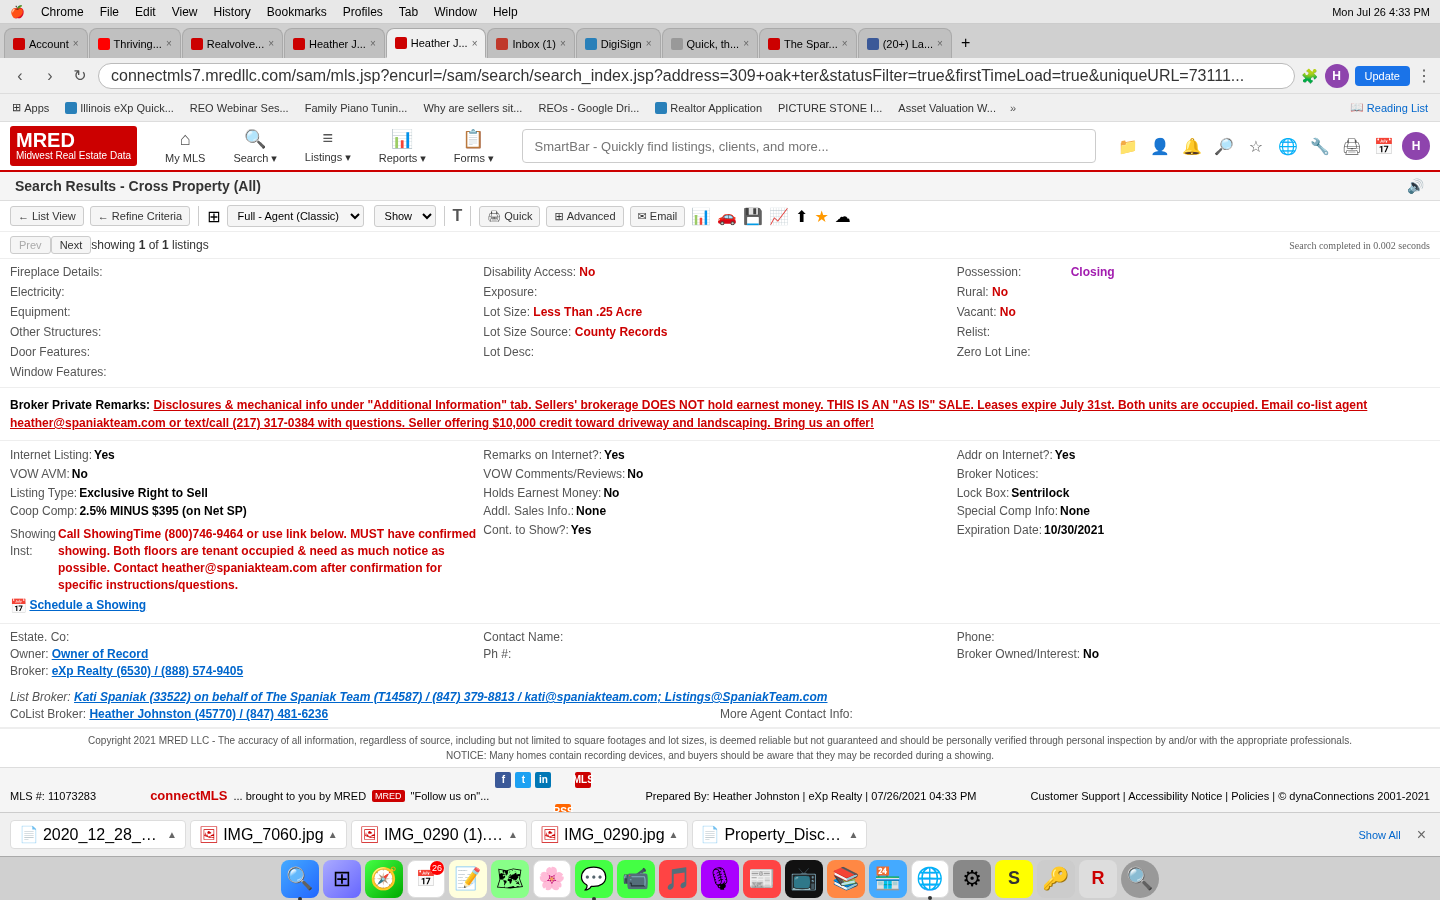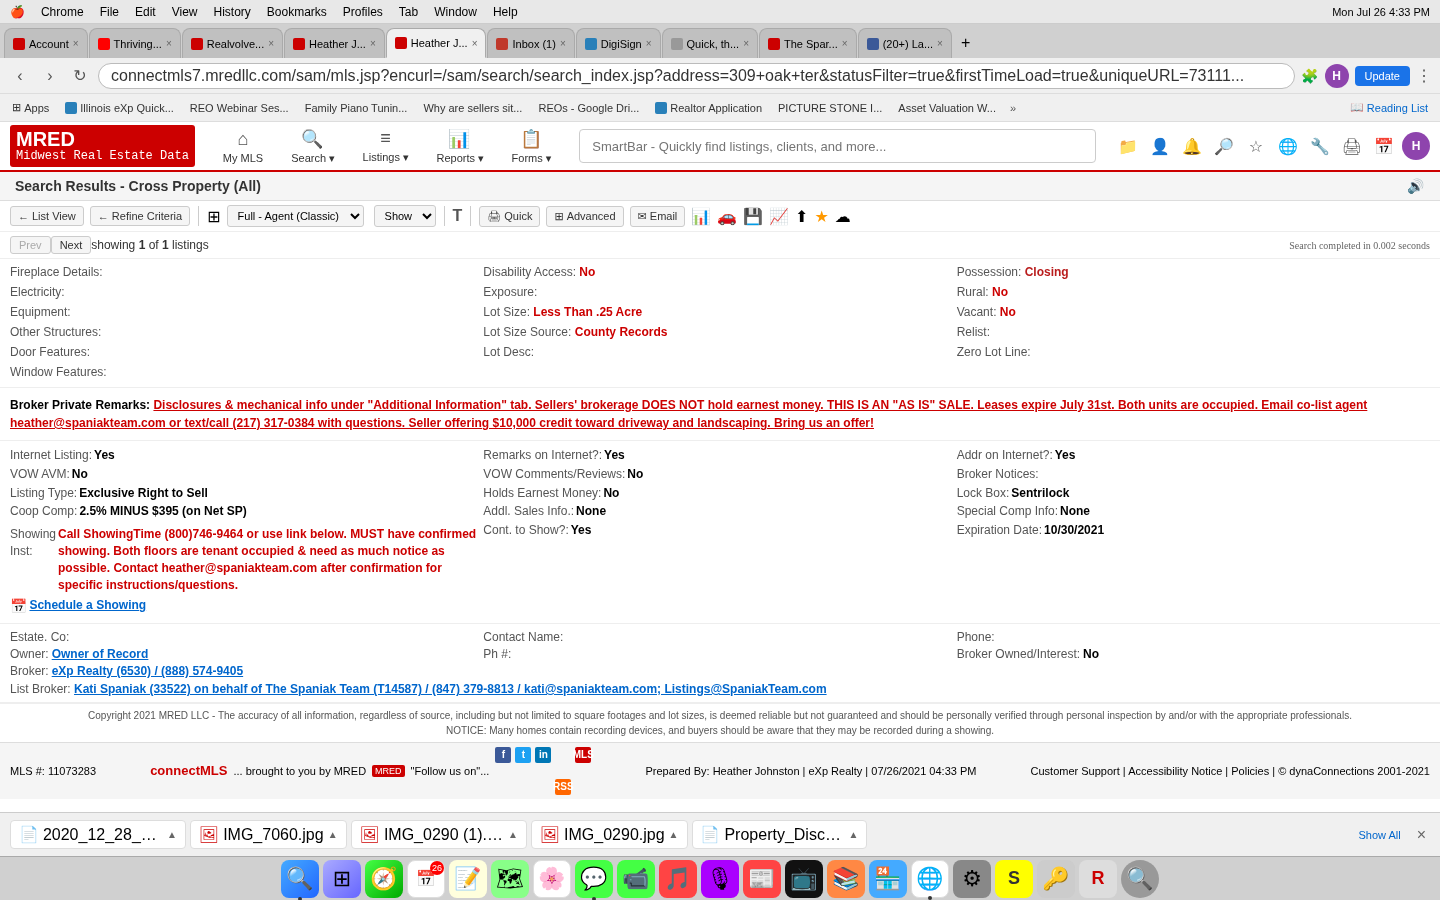--- a/index.html
+++ b/index.html
@@ -261,21 +261,21 @@
       grid-template-columns: 1fr 1fr 1fr;
       gap: 0;
       margin-bottom: 2px;
     }
     .detail-cell {
       padding: 2px 0;
       color: #333;
     }
     .detail-cell .label { color: #555; }
     .detail-cell .value { font-weight: bold; color: #cc0000; }
-    .detail-cell .value-black { color: #b91c1c; }
+    .detail-cell .value-black { color: #a21caf; margin-left: 46px; }
 
     
     .remarks-section {
       padding: 8px 10px;
       border-top: 1px solid #eee;
       border-bottom: 1px solid #eee;
       font-size: 12px;
     }
     .broker-remarks { font-weight: bold; margin-bottom: 4px; }
     .remarks-text { color: #cc0000; font-weight: bold; text-decoration: underline; cursor: pointer; line-height: 1.5; }
@@ -553,21 +553,21 @@
     </div>
   </div>
 </div>
 
 <div class="mls-app">
 
   <div class="mls-header">
     <div class="mls-logo">
       <div style="background:#cc0000; padding: 4px 6px; border-radius: 3px;">
         <div style="color:white; font-size:20px; font-weight:bold; line-height:1;">MRED</div>
-        <div style="color:white; font-size:12px; line-height:1.2;font-family:Liberation Mono, monospace;">Midwest Real Estate Data</div>
+        <div style="color:white; font-size:10px; line-height:1.2;">Midwest Real Estate Data</div>
       </div>
     </div>
 
     <div class="mls-nav-item">
       <span class="mls-nav-icon">⌂</span>
       <span class="mls-nav-label">My MLS</span>
     </div>
     <div class="mls-nav-item">
       <span class="mls-nav-icon">🔍</span>
       <span class="mls-nav-label">Search ▾</span>
@@ -795,24 +795,33 @@
         <span class="broker-label">Broker Owned/Interest:</span>
         <span class="broker-value-plain">No</span>
       </div>
     </div>
     <div class="broker-row">
       <div class="broker-cell">
         <span class="broker-label">Broker:</span>
         <span class="broker-value">eXp Realty (6530) / (888) 574-9405</span>
       </div>
     </div>
-    <div style="display:grid; grid-template-columns: 1fr; margin-top:4px;">
+    <div style="display:grid; grid-template-columns: 1fr; margin-top:12px;font-style:italic;">
       <div>
         <span class="broker-label">List Broker:</span>
         <span class="broker-value">Kati Spaniak (33522) on behalf of The Spaniak Team (T14587) / (847) 379-8813 / kati@spaniakteam.com; Listings@SpaniakTeam.com</span>
+      </div>
+    </div>
+    <div style="display:grid; grid-template-columns: 1fr 1fr; margin-top:3px;">
+      <div>
+        <span class="broker-label">CoList Broker:</span>
+        <span class="broker-value">Heather Johnston (45770) / (847) 481-6236</span>
+      </div>
+      <div>
+        <span class="broker-label">More Agent Contact Info:</span>
       </div>
     </div>
   </div>
 
   <div class="mls-footer">
     <div>Copyright 2021 MRED LLC - The accuracy of all information, regardless of source, including but not limited to square footages and lot sizes, is deemed reliable but not guaranteed and should be personally verified through personal inspection by and/or with the appropriate professionals.</div>
     <div>NOTICE: Many homes contain recording devices, and buyers should be aware that they may be recorded during a showing.</div>
   </div>
 
   <div class="mls-footer-bar">

